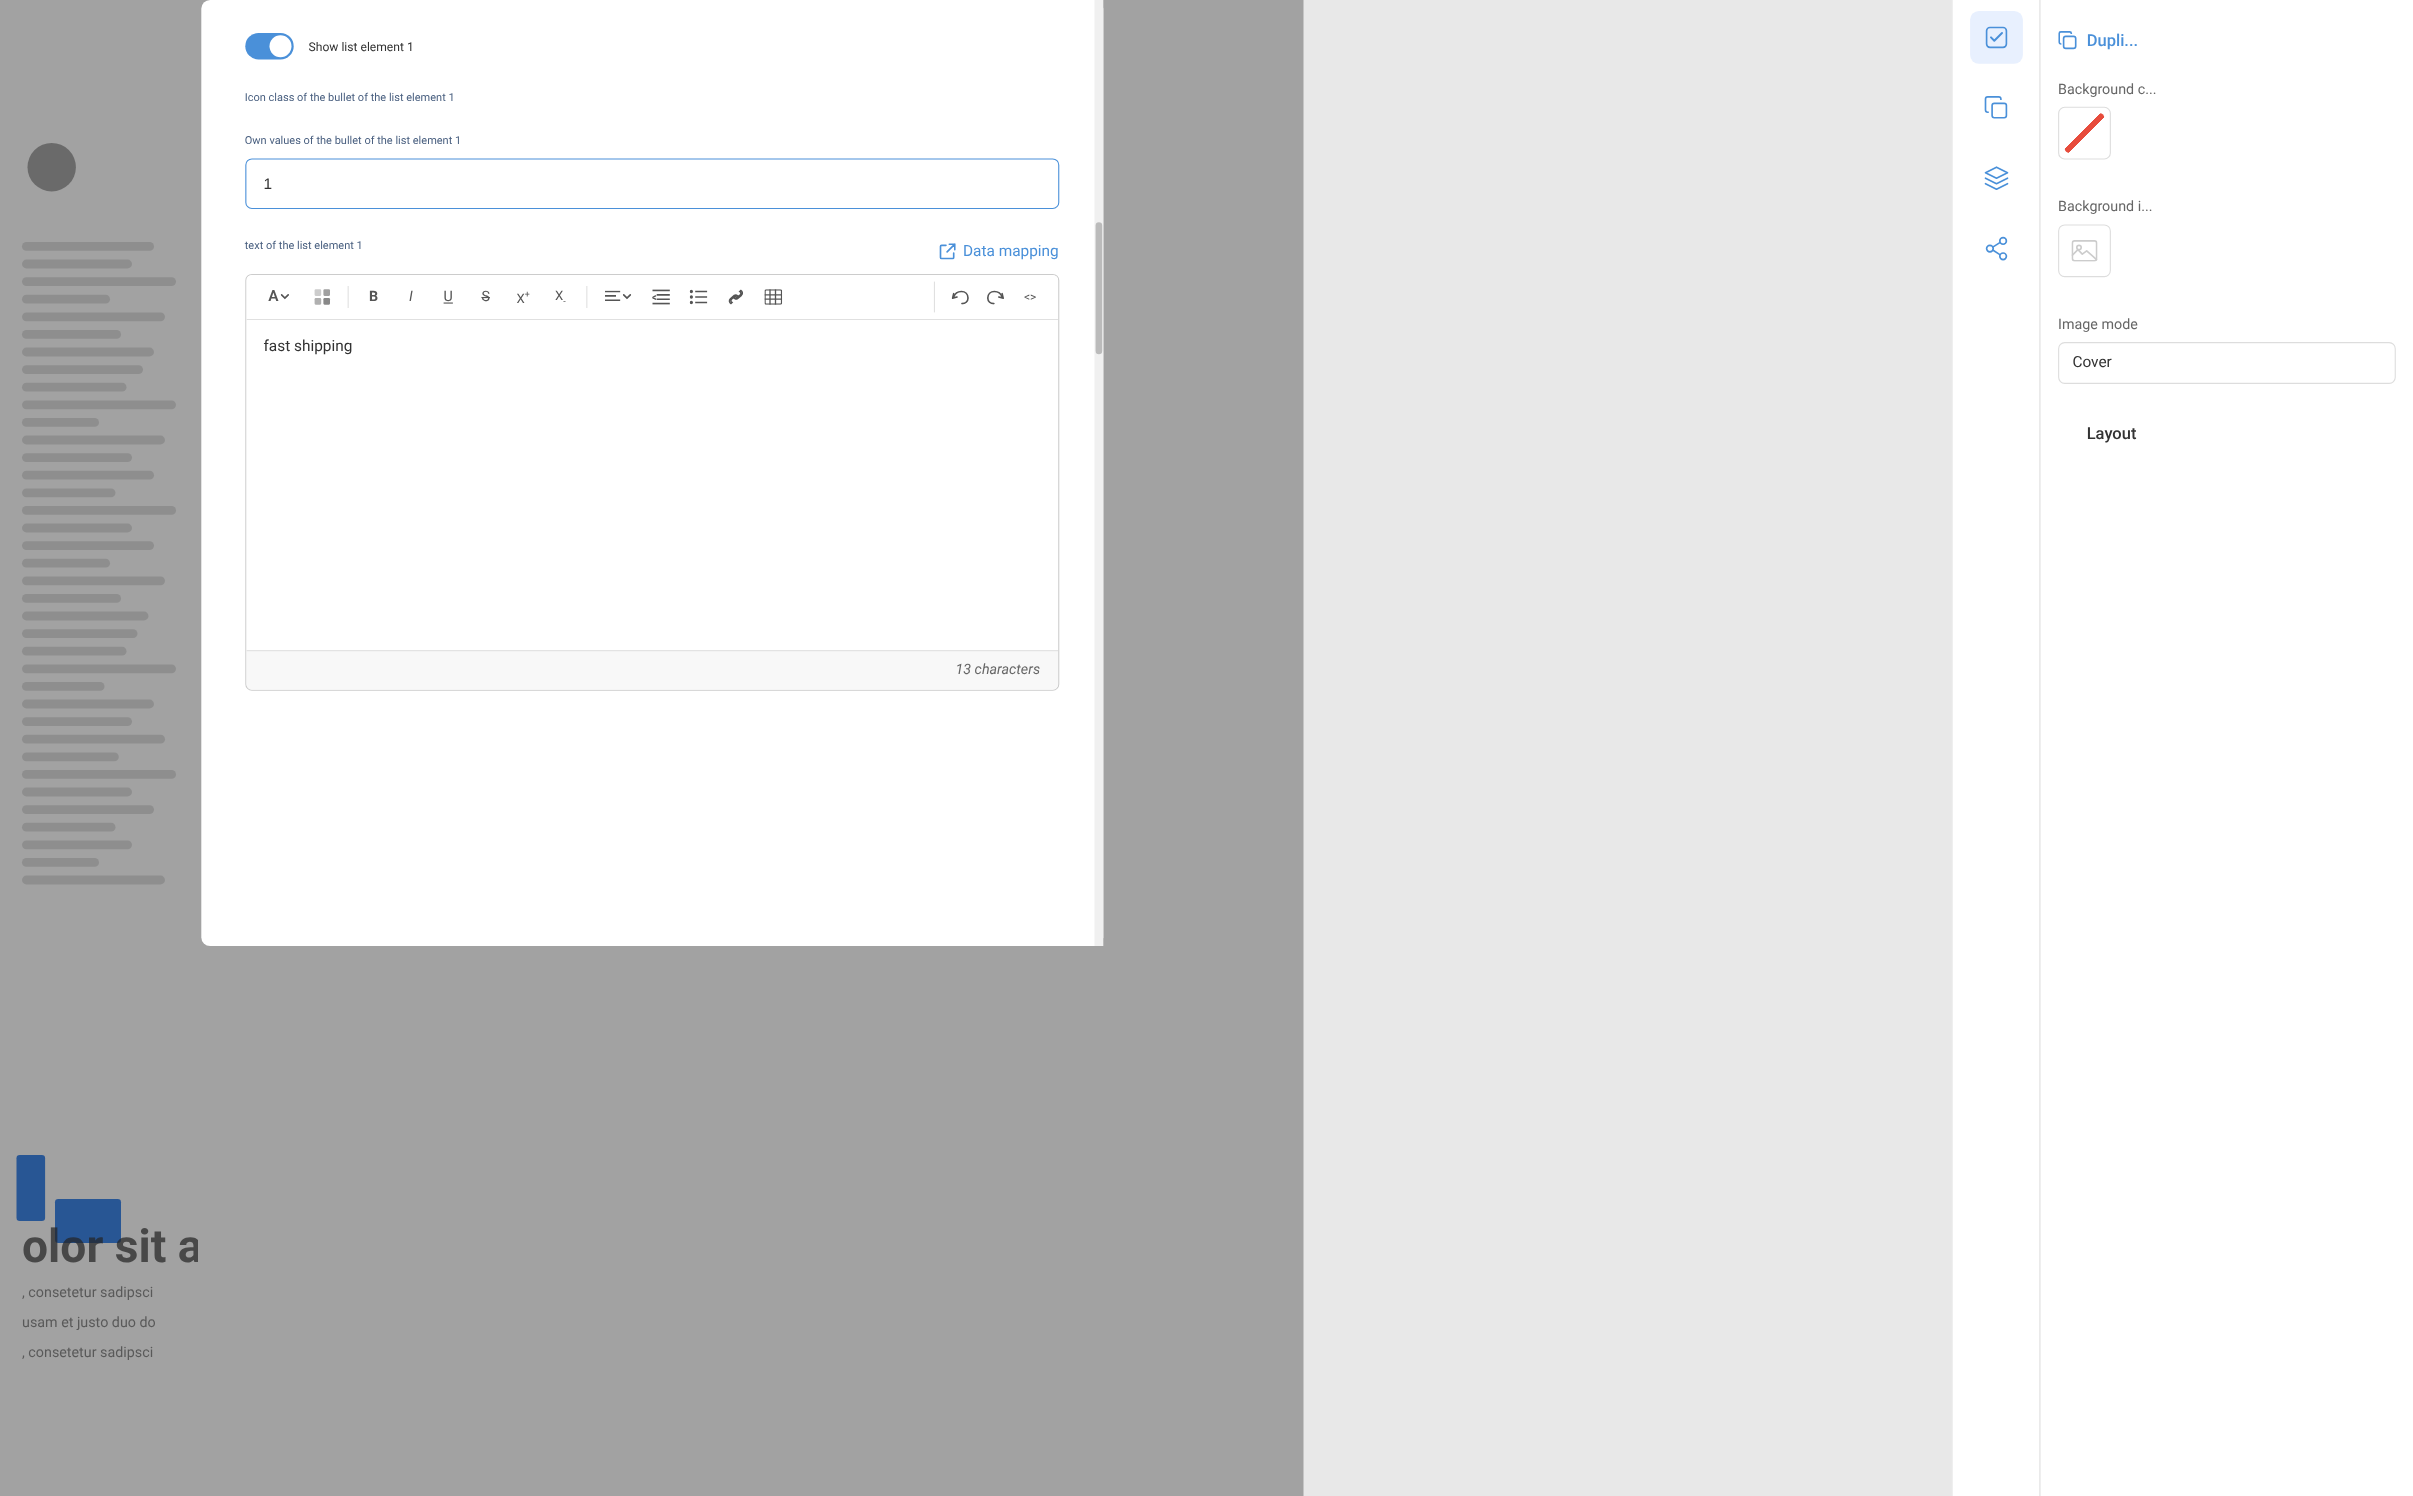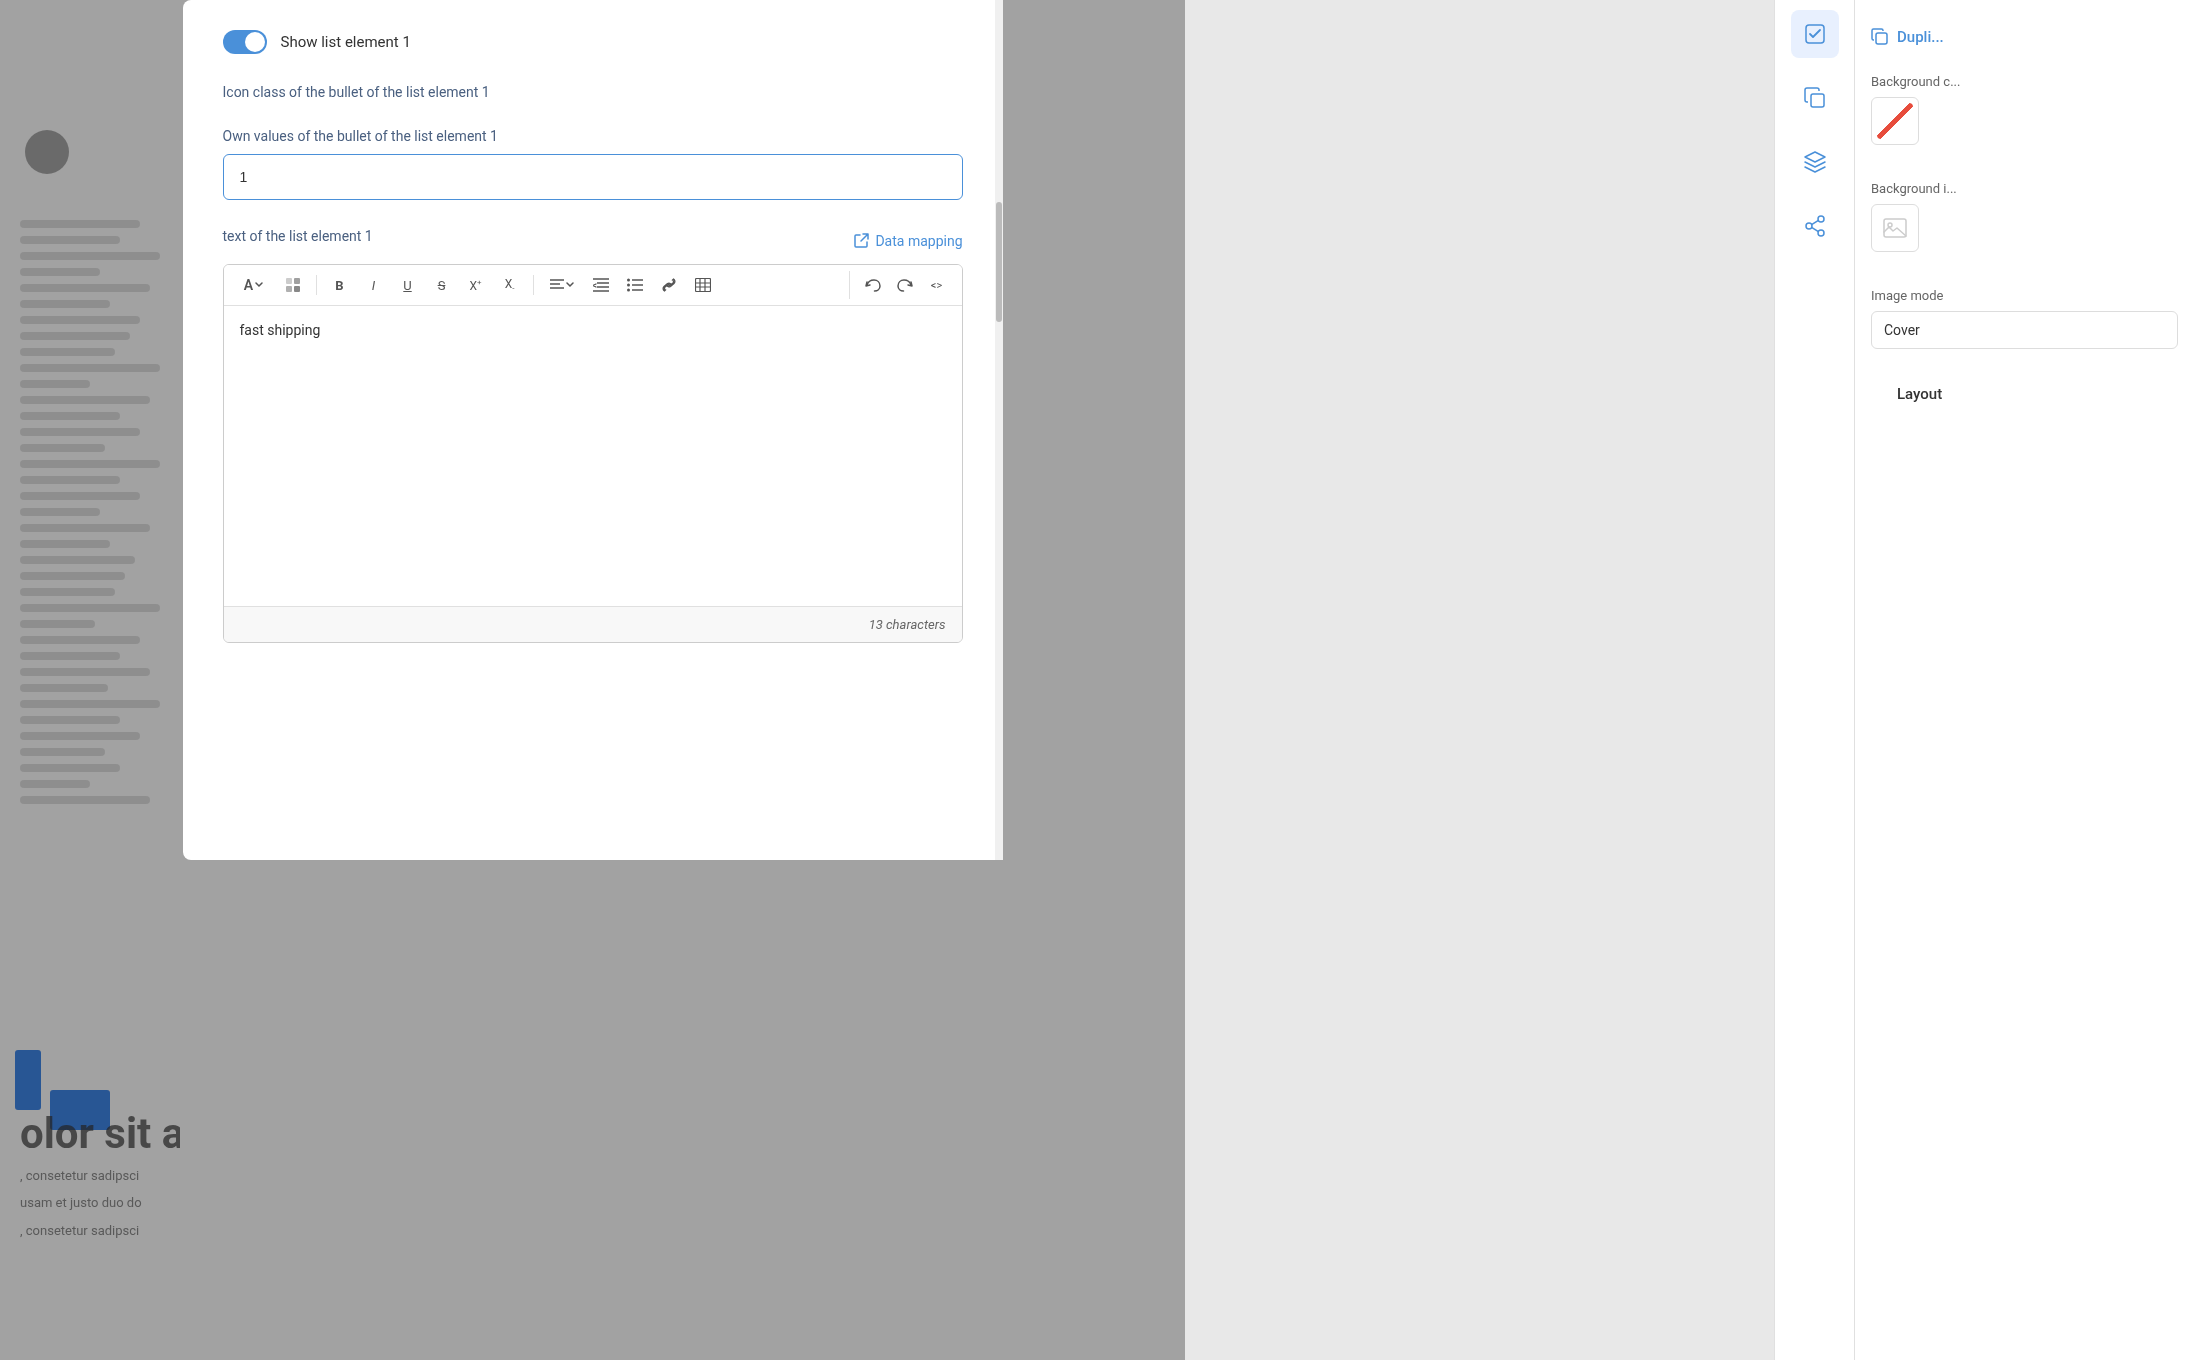--- a/index.html
+++ b/index.html
@@ -192,31 +192,31 @@
       position: absolute;
       top: 2px;
       right: 2px;
       width: 20px;
       height: 20px;
       background: #fff;
       border-radius: 50%;
     }
 
     .toggle-label {
-      font-size: 15px;
+      font-size: 11px;
       color: #333;
     }
 
     
     .form-section {
       margin-bottom: 28px;
     }
 
     .form-label {
-      font-size: 14px;
+      font-size: 10px;
       color: #4a6080;
       margin-bottom: 10px;
     }
 
     
     .dropdown-field {
       width: 100%;
       border: 1px solid #ccc;
       border-radius: 6px;
       padding: 14px 16px;

